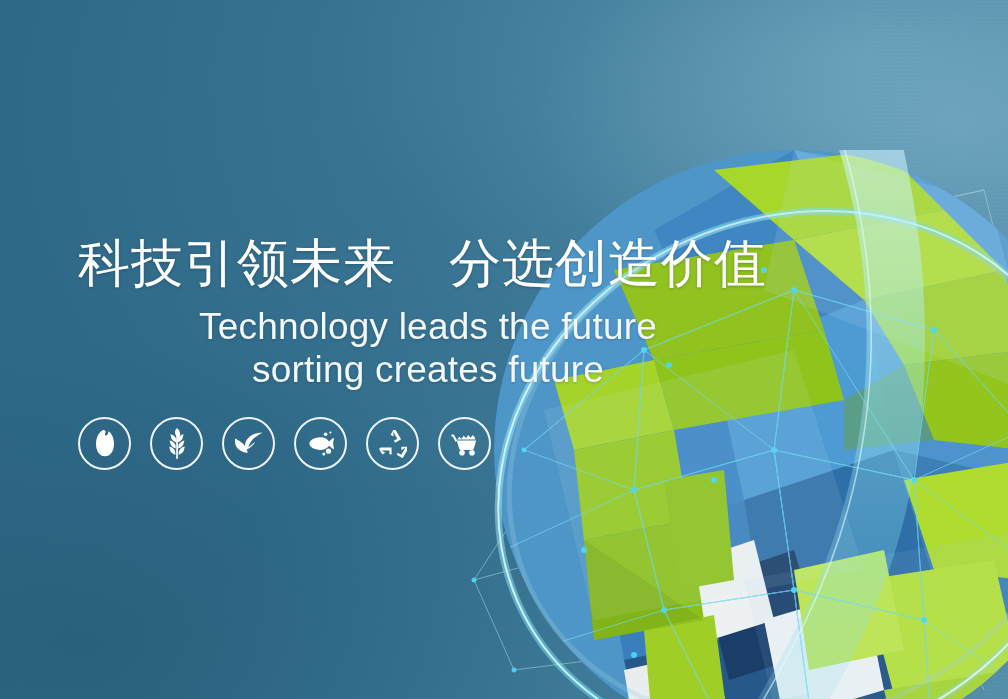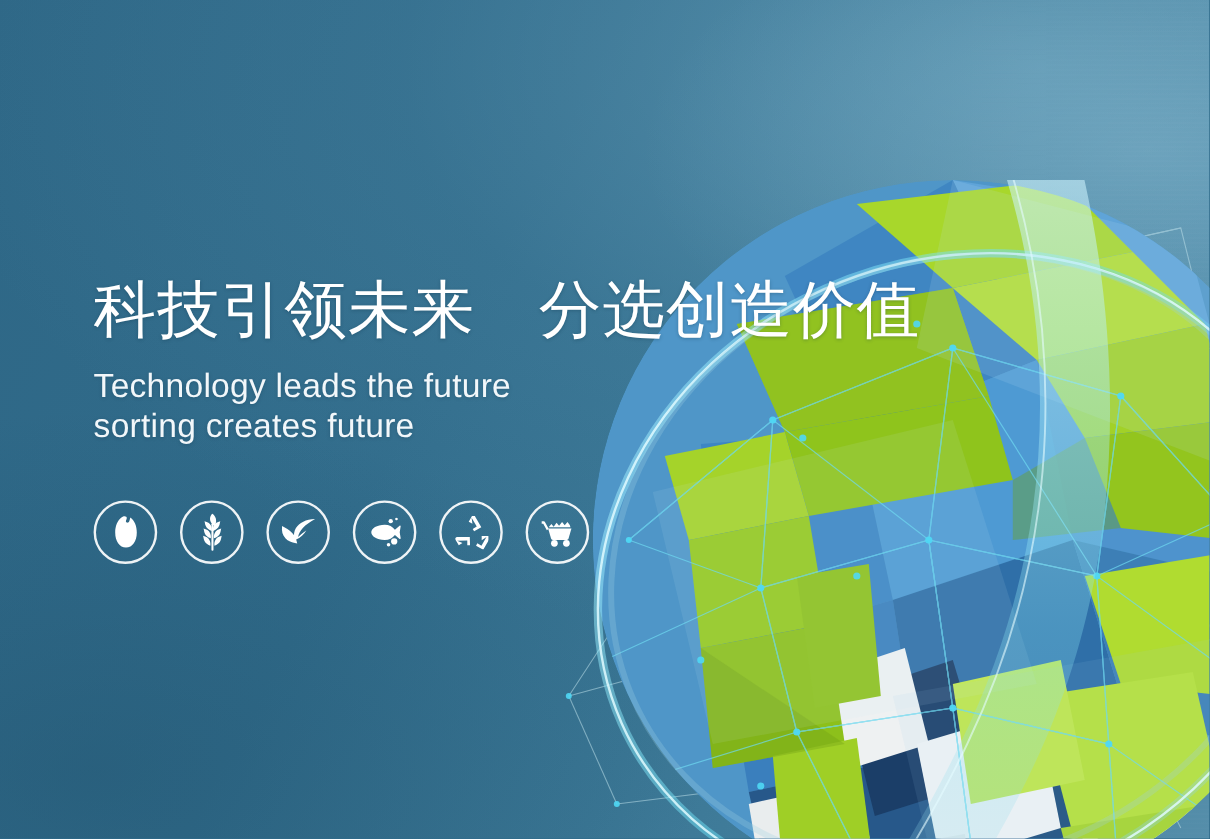--- a/index.html
+++ b/index.html
@@ -59,37 +59,38 @@
   .globe-art svg { display: block; width: 100%; height: 100%; }
 
   
   .content {
     position: absolute;
     left: 78px;
     top: 236px;
     width: 700px;
   }
   .headline {
-    font-family: Liberation Mono, monospace;
+    font-family: Liberation Sans, sans-serif;
     font-size: 52px;
     line-height: 1.05;
     font-weight: 400;
     color: #ffffff;
     letter-spacing: 1px;
     white-space: pre;
     text-shadow: 0 1px 3px rgba(10,45,65,0.30);
   }
   .subline {
     margin-top: 14px;
-    font-size: 28px;
+    font-size: 37px;
     line-height: 1.18;
     font-weight: 400;
     color: #f2f7fa;
     letter-spacing: .2px;
     text-shadow: 0 1px 3px rgba(10,45,65,0.25);
+    text-align: center;
   }
   .subline .l2 { display: block; }
 
   
   .icon-row {
     position: absolute;
     left: 78px;
     top: 417px;
     display: flex;
     gap: 19px;

